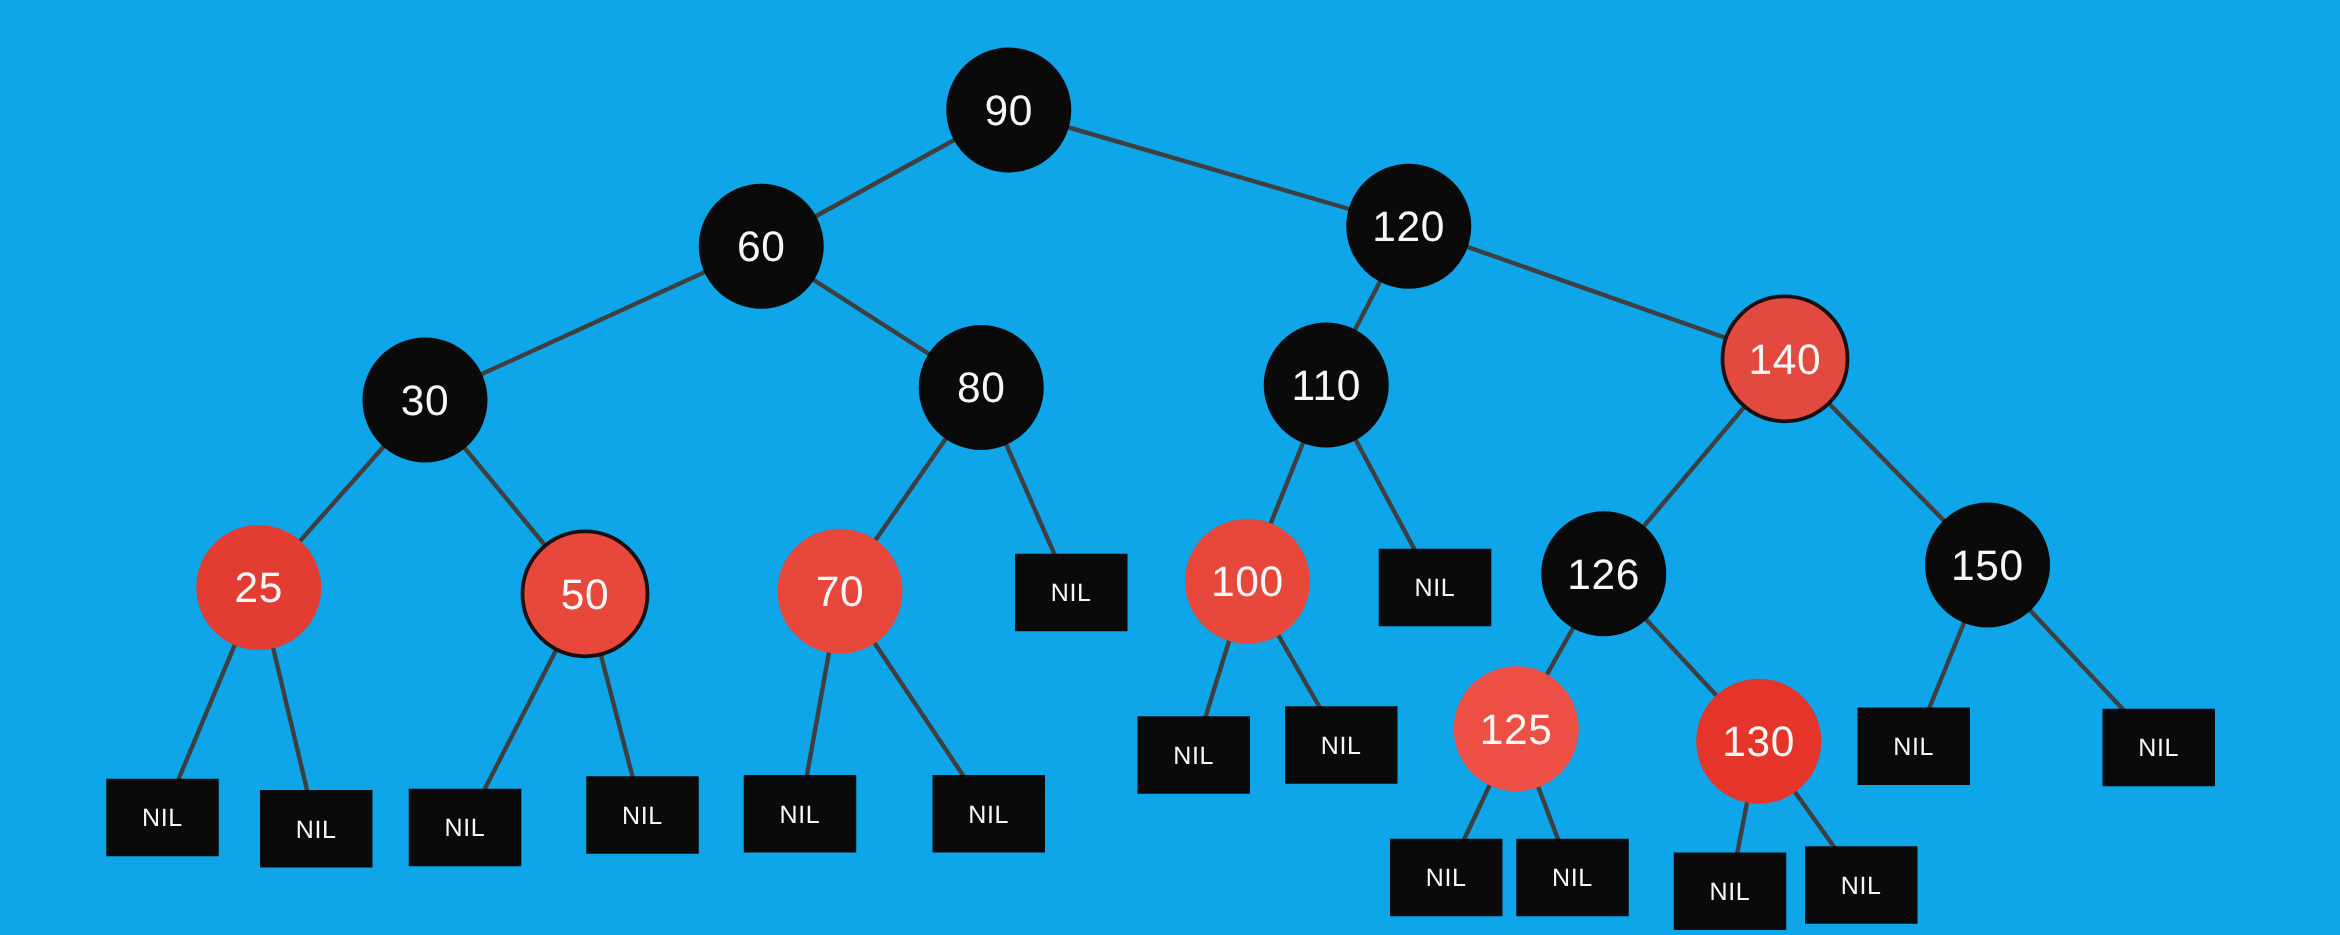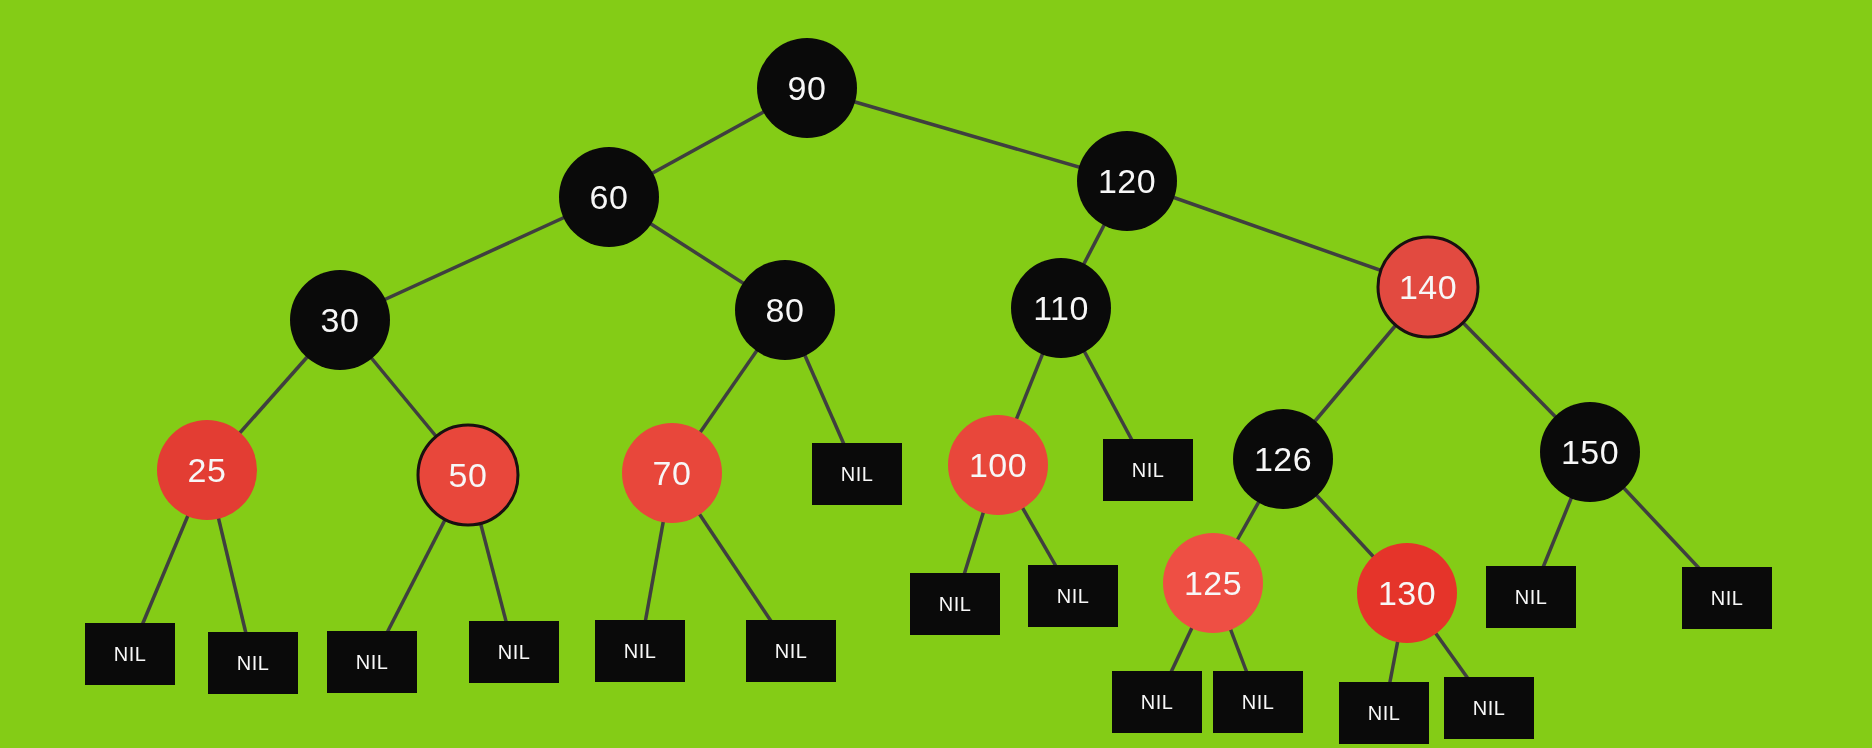--- a/index.html
+++ b/index.html
@@ -5,21 +5,21 @@
   html, body {
     margin: 0;
     padding: 0;
     background: #ffffff;
     font-family: "Liberation Sans", sans-serif;
   }
   #stage {
     position: relative;
     width: 1872px;
     height: 748px;
-    background: #84cc16;
+    background: #0ea5e9;
     overflow: hidden;
   }
   svg#tree-canvas {
     display: block;
     width: 1872px;
     height: 748px;
   }
   .node-label {
     font-family: "Liberation Sans", sans-serif;
     font-size: 34px;

